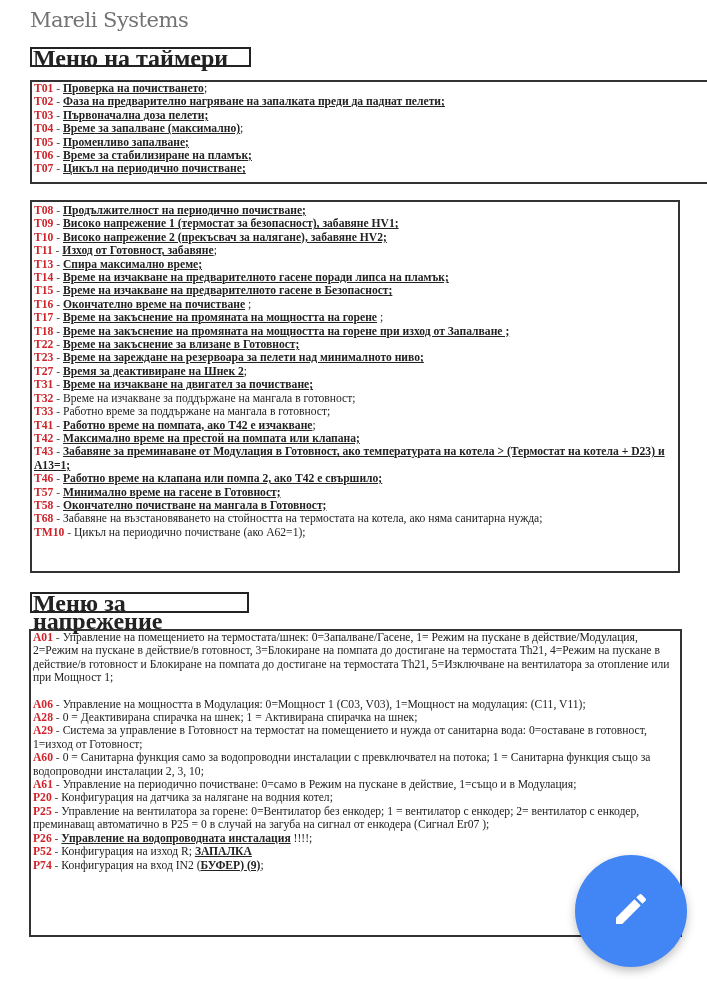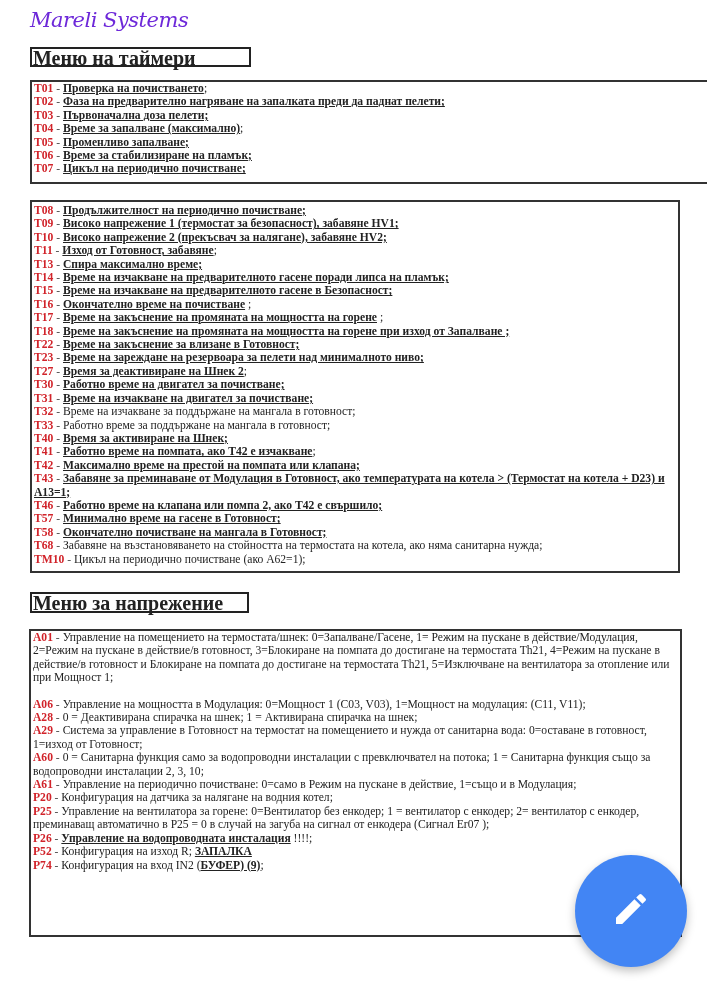--- a/index.html
+++ b/index.html
@@ -1,21 +1,21 @@
 <!DOCTYPE html>
 <html><head>
 <meta charset="utf-8">
 <style>
   html, body { margin: 0; padding: 0; background: #ffffff; }
   body { width: 707px; height: 986px; position: relative; overflow: hidden;
          font-family: "Liberation Serif", "DejaVu Serif", serif; color: #222; }
-  .brand { position: absolute; left: 30px; top: 8px; font-size: 21px; font-style: italic;
-           font-family: "DejaVu Serif", "Liberation Serif", serif; color: #6d28d9; letter-spacing: -0.5px; }
+  .brand { position: absolute; left: 30px; top: 8px; font-size: 21px; 
+           font-family: "DejaVu Serif", "Liberation Serif", serif; color: #737373; letter-spacing: -0.5px; }
   .section-title { position: absolute; left: 30px; border: 2px solid #222; box-sizing: border-box;
-                   font-weight: bold; font-size: 20px; line-height: 18px; padding: 0 0 0 1px; color: #222; }
+                   font-weight: bold; font-size: 24px; line-height: 18px; padding: 0 0 0 1px; color: #222; }
   .box { position: absolute; border: 2px solid #333; box-sizing: border-box; padding: 0 2px; }
   .row { font-size: 11.6px; line-height: 13.4px; white-space: nowrap; }
   .row.wrap { white-space: normal; }
   .code { color: #d1232a; font-weight: bold; }
   .sep { color: #555; }
   .u { font-weight: bold; text-decoration: underline; }
   .p { font-weight: normal; margin-top: 24px; }
   .gap { height: 13px; }
   .fab { position: absolute; left: 575px; top: 855px; width: 112px; height: 112px; border-radius: 50%;
          background: #4285f4; box-shadow: 0 4px 10px rgba(0,0,0,0.25); display: flex; align-items: center; justify-content: center; cursor: pointer; }
@@ -44,25 +44,23 @@
     <div class="row"><span class="code">T11</span><span class="sep"> - </span><span class="u">Изход от Готовност, забавяне</span><span>;</span></div>
     <div class="row"><span class="code">T13</span><span class="sep"> - </span><span class="u">Спира максимално време;</span><span></span></div>
     <div class="row"><span class="code">T14</span><span class="sep"> - </span><span class="u">Време на изчакване на предварителното гасене поради липса на пламък;</span><span></span></div>
     <div class="row"><span class="code">T15</span><span class="sep"> - </span><span class="u">Време на изчакване на предварителното гасене в Безопасност;</span><span></span></div>
     <div class="row"><span class="code">T16</span><span class="sep"> - </span><span class="u">Окончателно време на почистване</span><span> ;</span></div>
     <div class="row"><span class="code">T17</span><span class="sep"> - </span><span class="u">Време на закъснение на промяната на мощността на горене</span><span> ;</span></div>
     <div class="row"><span class="code">T18</span><span class="sep"> - </span><span class="u">Време на закъснение на промяната на мощността на горене при изход от Запалване ;</span><span></span></div>
     <div class="row"><span class="code">T22</span><span class="sep"> - </span><span class="u">Време на закъснение за влизане в Готовност;</span><span></span></div>
     <div class="row"><span class="code">T23</span><span class="sep"> - </span><span class="u">Време на зареждане на резервоара за пелети над минималното ниво;</span><span></span></div>
     <div class="row"><span class="code">T27</span><span class="sep"> - </span><span class="u">Время за деактивиране на Шнек 2</span><span>;</span></div>
-    <div class="row"><span class="code">T30</span><span class="sep"> - </span><span class="u">Работно време на двигател за почистване;</span><span></span></div>
     <div class="row"><span class="code">T31</span><span class="sep"> - </span><span class="u">Време на изчакване на двигател за почистване;</span><span></span></div>
     <div class="row"><span class="code">T32</span><span class="sep"> - </span><span class="p">Време на изчакване за поддържане на мангала в готовност;</span><span></span></div>
     <div class="row"><span class="code">T33</span><span class="sep"> - </span><span class="p">Работно време за поддържане на мангала в готовност;</span><span></span></div>
-    <div class="row"><span class="code">T40</span><span class="sep"> - </span><span class="u">Время за активиране на Шнек;</span><span></span></div>
     <div class="row"><span class="code">T41</span><span class="sep"> - </span><span class="u">Работно време на помпата, ако T42 е изчакване</span><span>;</span></div>
     <div class="row"><span class="code">T42</span><span class="sep"> - </span><span class="u">Максимално време на престой на помпата или клапана;</span><span></span></div>
     <div class="row wrap"><span class="code">T43</span><span class="sep"> - </span><span class="u">Забавяне за преминаване от Модулация в Готовност, ако температурата на котела &gt; (Термостат на котела + D23) и A13=1;</span><span></span></div>
     <div class="row"><span class="code">T46</span><span class="sep"> - </span><span class="u">Работно време на клапана или помпа 2, ако T42 е свършило;</span><span></span></div>
     <div class="row"><span class="code">T57</span><span class="sep"> - </span><span class="u">Минимално време на гасене в Готовност;</span><span></span></div>
     <div class="row"><span class="code">T58</span><span class="sep"> - </span><span class="u">Окончателно почистване на мангала в Готовност;</span><span></span></div>
     <div class="row"><span class="code">T68</span><span class="sep"> - </span><span class="p">Забавяне на възстановяването на стойността на термостата на котела, ако няма санитарна нужда;</span><span></span></div>
     <div class="row"><span class="code">TM10</span><span class="sep"> - </span><span class="p">Цикъл на периодично почистване (ако A62=1);</span><span></span></div>
   </div>
 

